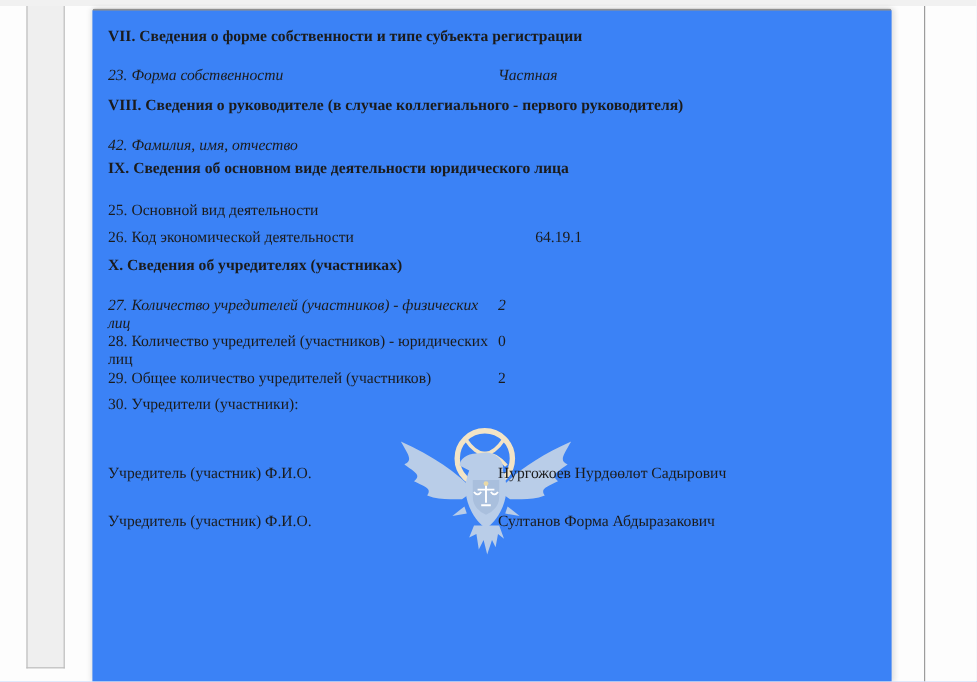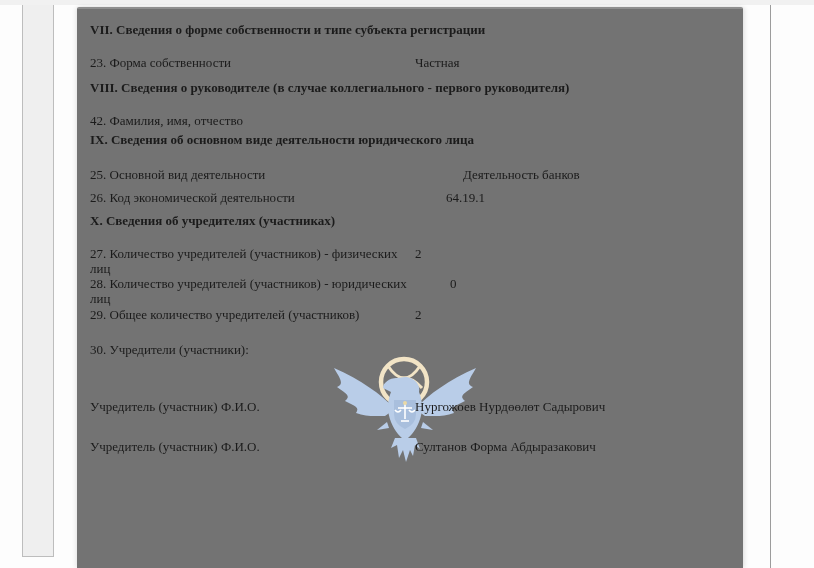--- a/index.html
+++ b/index.html
@@ -34,21 +34,21 @@
   .right-divider {
     position: absolute;
     left: 770px; top: 5px;
     width: 1px; height: 563px;
     background: #9c9c9c;
   }
   .page {
     position: absolute;
     left: 77px; top: 7px;
     width: 666px; height: 561px;
-    background: #737373;
+    background: #3b82f6;
     border-top: 2px solid #8f8f8f;
     border-radius: 2px 2px 0 0;
     box-shadow: 2px 0 4px rgba(0,0,0,0.10), -2px 0 4px rgba(0,0,0,0.07);
     box-sizing: border-box;
   }
   .watermark {
     position: absolute;
     left: 256px; top: 345px;
     width: 145px; height: 112px;
     z-index: 0;
@@ -65,29 +65,29 @@
     line-height: 16px;
     font-weight: bold;
   }
   .row {
     display: flex;
     font-size: 13px;
     line-height: 15px;
   }
   .row .label { width: 325px; }
   .row .value { flex: 1; }
-  .mt17 { margin-top: 17px; }
+  .mt17 { margin-top: 17px; font-style: italic; }
   .mt23 { margin-top: 10px; }
   .mt21 { margin-top: 4px; }
-  .mt19 { margin-top: 19px; gap: 48px; }
+  .mt19 { margin-top: 19px; }
   .mt8  { margin-top: 8px; gap: 31px; }
   .mt22 { margin-top: 8px; }
-  .mt0  { margin-top: 0; gap: 35px; }
+  .mt0  { margin-top: 0; }
   .mt1  { margin-top: 1px; }
-  .mt7  { margin-top: 20px; }
+  .mt7  { margin-top: 7px; }
   .mt42 { margin-top: 42px; }
   .mt25 { margin-top: 25px; }
 </style>
 </head>
 <body>
 
 <div class="canvas">
   <div class="top-band"></div>
   <div class="left-strip"></div>
   <div class="right-divider"></div>
@@ -139,21 +139,20 @@
       <div class="sec-heading mt23">VIII. Сведения о руководителе (в случае коллегиального - первого руководителя)</div>
 
       <div class="row mt17">
         <div class="label">42. Фамилия, имя, отчество</div>
       </div>
 
       <div class="sec-heading mt21">IX. Сведения об основном виде деятельности юридического лица</div>
 
       <div class="row mt19">
         <div class="label">25. Основной вид деятельности</div>
-        <div class="value">Деятельность банков</div>
       </div>
 
       <div class="row mt8">
         <div class="label">26. Код экономической деятельности</div>
         <div class="value">64.19.1</div>
       </div>
 
       <div class="sec-heading mt22">X. Сведения об учредителях (участниках)</div>
 
       <div class="row mt17">

